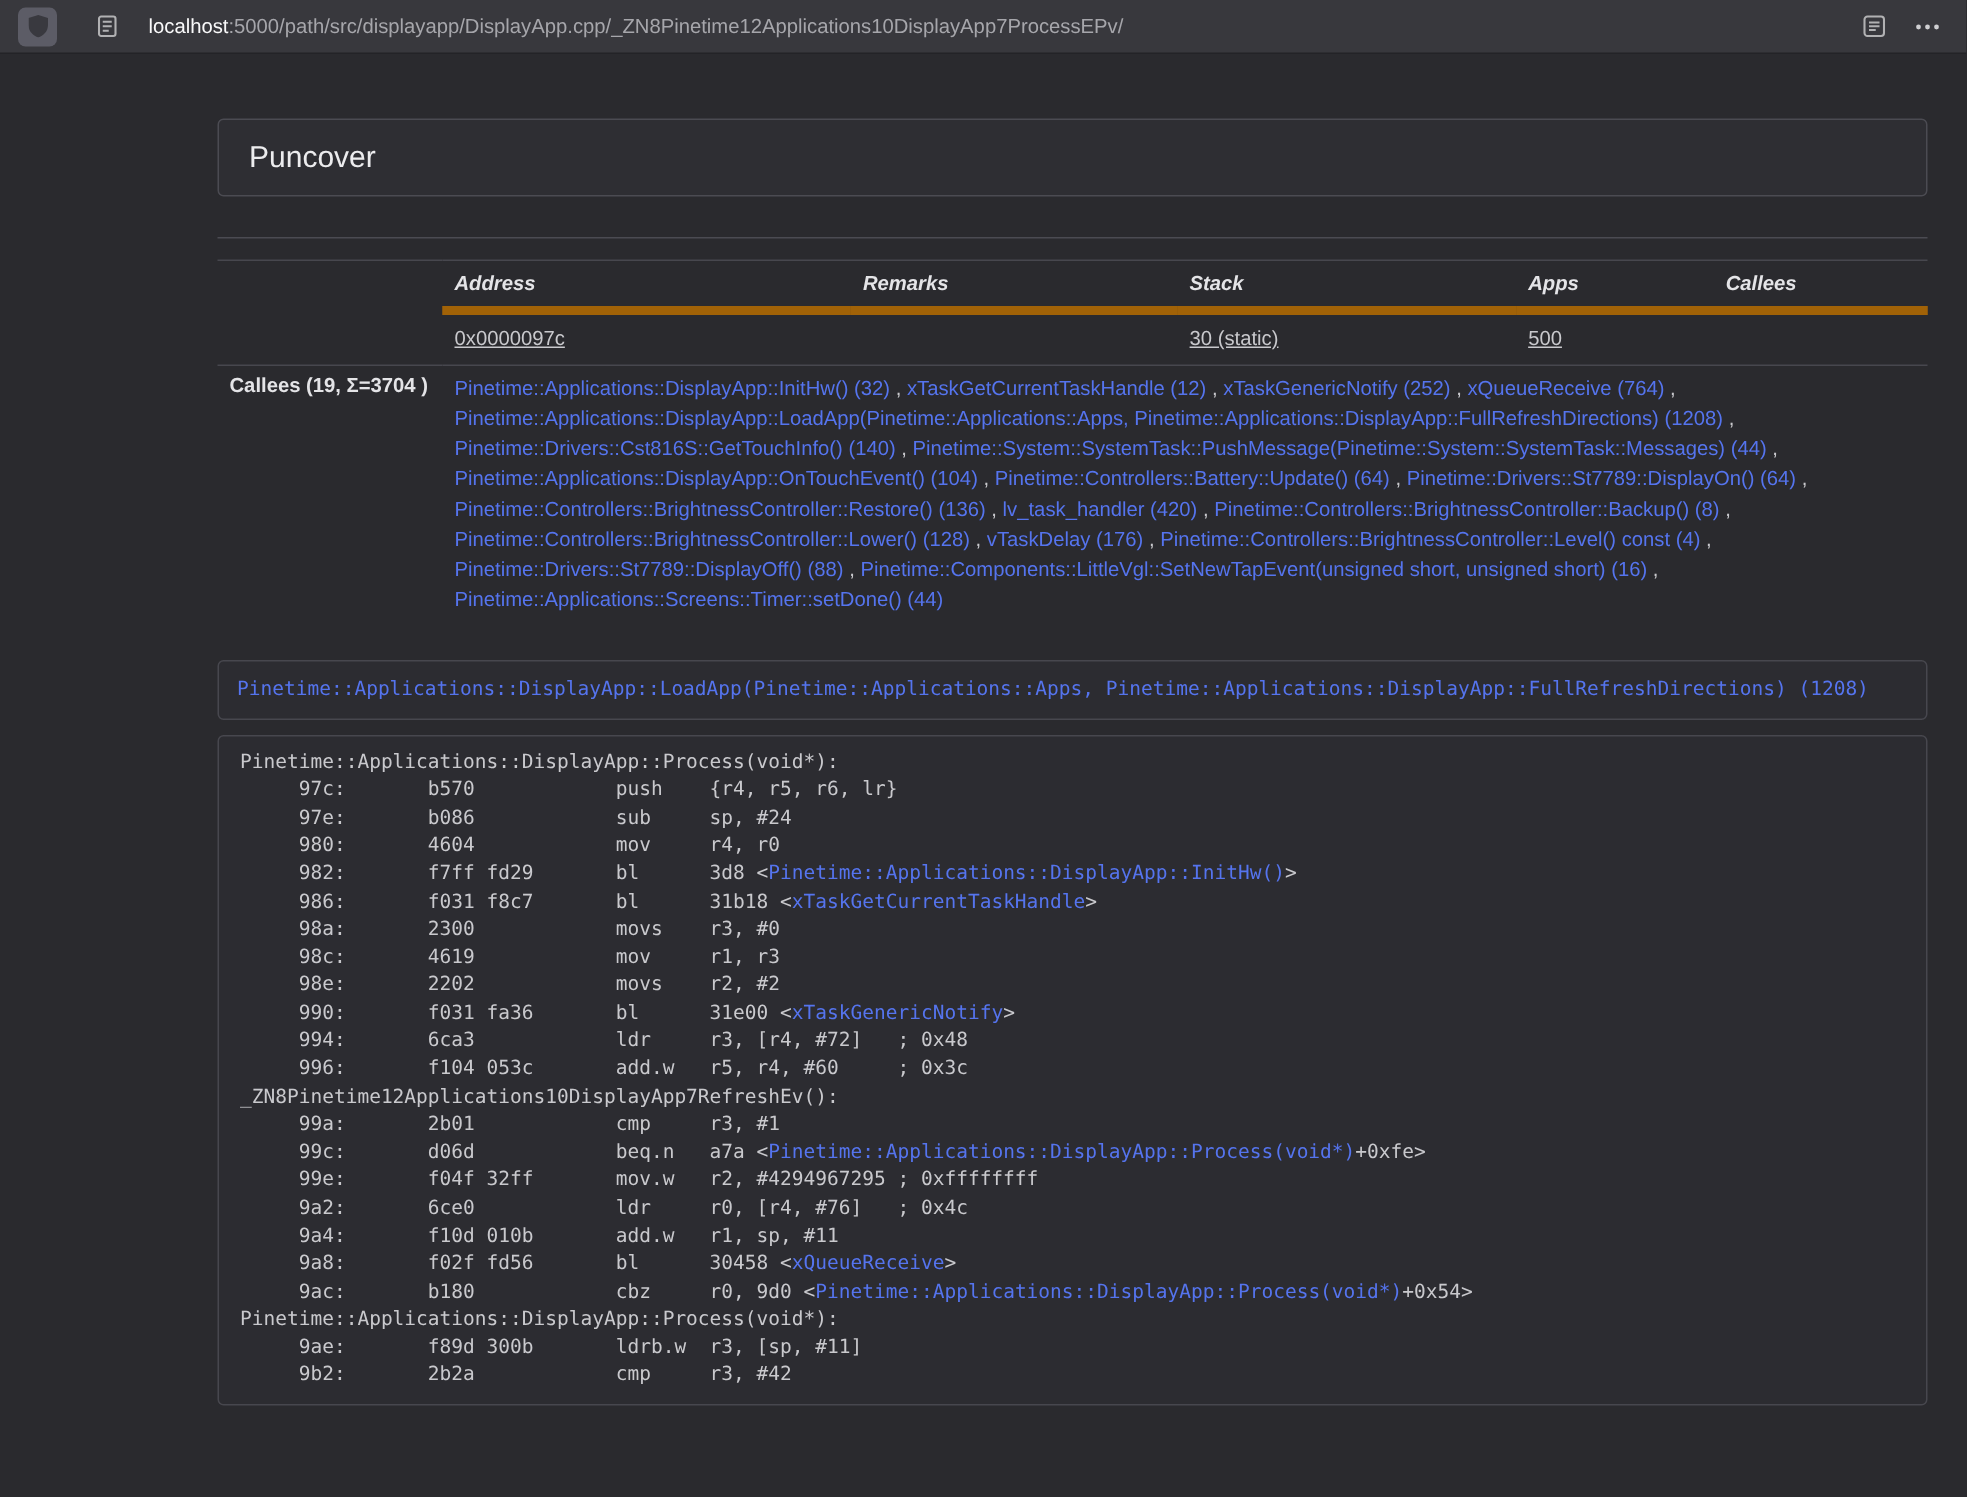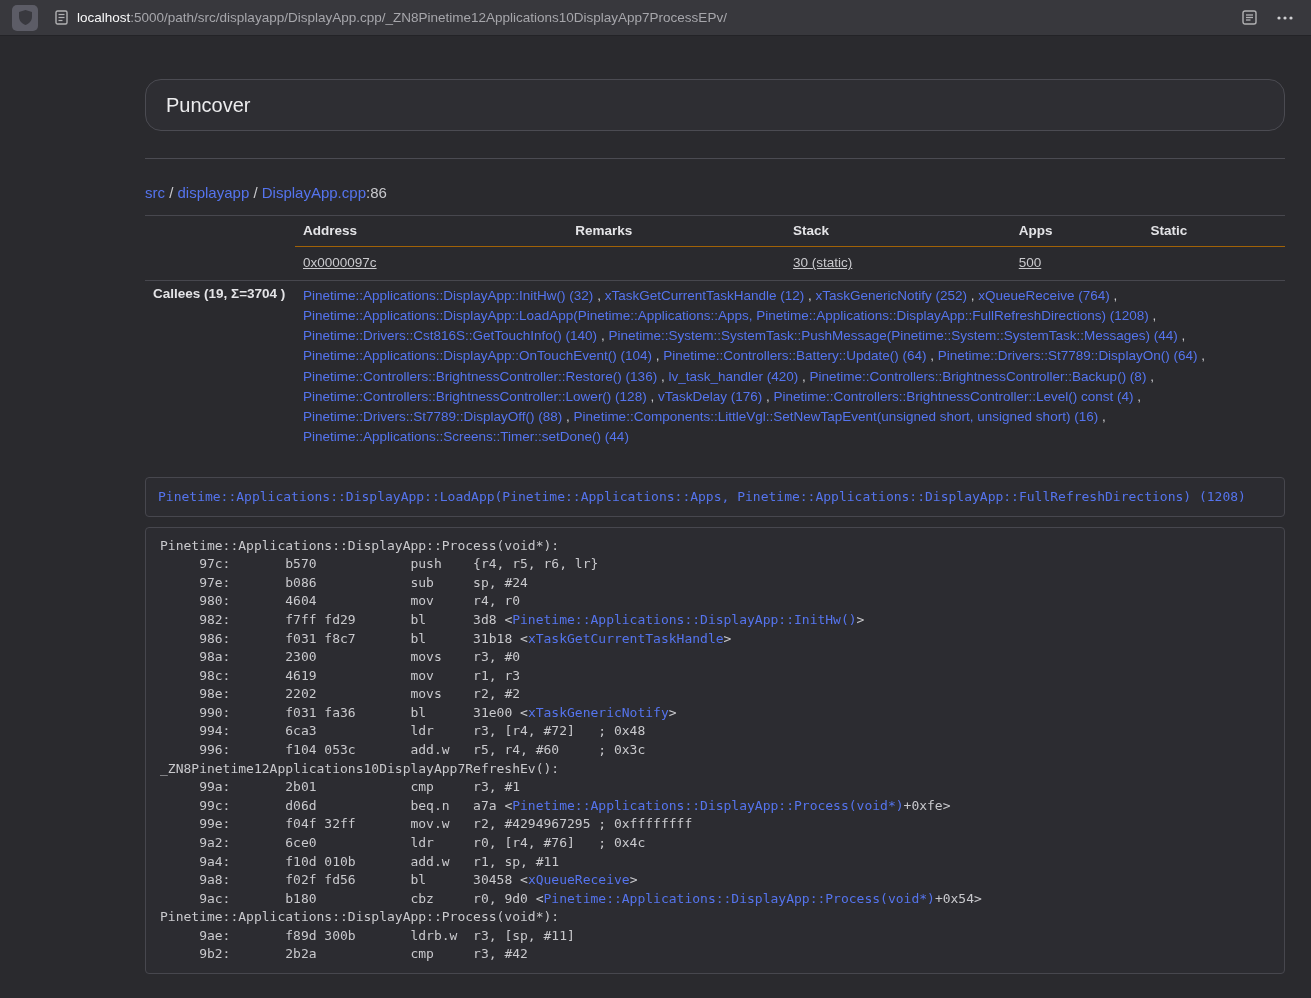--- a/index.html
+++ b/index.html
@@ -4,48 +4,48 @@
 <style>
   * { margin:0; padding:0; box-sizing:border-box; }
   html,body { width:1311px; height:998px; overflow:hidden; background:#2a2a2e;
               font-family:"Liberation Sans", sans-serif; }
 
   
   .toolbar { height:36px; background:#38383d; border-bottom:1px solid #232327;
              display:flex; align-items:center; padding:0 12px; }
   .ext-tile { width:26px; height:26px; background:#5c5c66; border-radius:5px;
               display:flex; align-items:center; justify-content:center; flex:0 0 auto; }
-  .urlbar { flex:1; display:flex; align-items:flex-end; gap:9px; padding-left:17px;
+  .urlbar { flex:1; display:flex; align-items:flex-end; gap:21px; padding-left:27px;
             font-size:13.5px; min-width:0; }
   .url-host { color:#f9f9fa; }
   .url-path { color:#a6a6ab; }
   .toolbar-right { display:flex; align-items:center; gap:20px; padding:0 6px 0 12px; }
   .tb-ico { display:inline-flex; align-items:center; color:#b1b1b3; }
 
   
   .container { width:1140px; margin-left:145px; color:#c9c9cd; }
-  .navbar { margin-top:43px; height:52px; border:1px solid #4b4b52; border-radius:16px;
+  .navbar { margin-top:43px; height:52px; border:1px solid #4b4b52; border-radius:4px;
             background:#2e2e33; display:flex; align-items:center; padding:0 20px; }
   .brand { font-size:20px; color:#ececee; }
   hr { border:none; border-top:1px solid #4b4b52; margin-top:27px; }
   .breadcrumb { margin-top:25px; font-size:15px; color:#c9c9cd; }
 
   a.lnk, .breadcrumb a { color:#5574ee; text-decoration:none; cursor:pointer; }
 
   
   table.fn-table { width:100%; border-collapse:collapse; margin-top:14px;
                    font-size:13.5px; color:#c9c9cd; table-layout:fixed; }
   .fn-table > tbody > tr { border-top:1px solid #47474e; }
   .fn-table > tbody > tr > th { width:150px; text-align:left; font-weight:bold;
         color:#e4e4e7; vertical-align:top; padding:5px 8px; white-space:nowrap; }
   .fn-table > tbody > tr > td { padding:5px 8px; vertical-align:top; line-height:1.5; }
   .fn-table > tbody > tr > td.no-pad { padding:0; }
   table.inner { width:100%; border-collapse:collapse; table-layout:fixed; }
-  .inner th { border-bottom:1px solid #a16207; padding:5px 8px; font-weight:bold;
-              color:#e4e4e7; text-align:left; }
+  .inner th { border-bottom:6px solid #a16207; padding:5px 8px; font-weight:bold;
+              color:#e4e4e7; text-align:left;font-style:italic; }
   .inner td { padding:6px 8px;text-decoration:underline; }
   .inner th:nth-child(1){ width:27.5%; } .inner th:nth-child(2){ width:22%; }
   .inner th:nth-child(3){ width:22.8%; } .inner th:nth-child(4){ width:13.3%; }
   .fn-ico { vertical-align:-2px; margin-right:7px; }
 
   
   pre.box { border:1px solid #47474e; border-radius:4px; background:#2c2c31;
             font-family:"DejaVu Sans Mono", monospace; font-size:13px; color:#c9c9cd; }
   pre.loadapp { margin-top:24px; padding:10px 12px; white-space:pre-wrap; line-height:1.4; }
   pre.code { margin-top:10px; padding:9px 14px; line-height:1.43; white-space:pre;
@@ -91,37 +91,34 @@
 </div>
 
 <div class="container">
 
   <div class="navbar">
     <span class="brand">Puncover</span>
   </div>
 
   <hr>
 
-  <div class="breadcrumb">
-    <a>src</a><span class="sep"> / </span><a>displayapp</a><span class="sep"> / </span><a>DisplayApp.cpp</a><span>:86</span>
-  </div>
 
   <table class="fn-table">
     <tbody>
       <tr>
         <th></th>
         <td class="no-pad">
           <table class="inner">
             <thead>
               <tr>
                 <th>Address</th>
                 <th>Remarks</th>
                 <th>Stack</th>
                 <th>Apps</th>
-                <th>Static</th>
+                <th>Callees</th>
               </tr>
             </thead>
             <tbody>
               <tr>
                 <td>0x0000097c</td>
                 <td></td>
                 <td>30 (static)</td>
                 <td>500</td>
                 <td></td>
               </tr>

